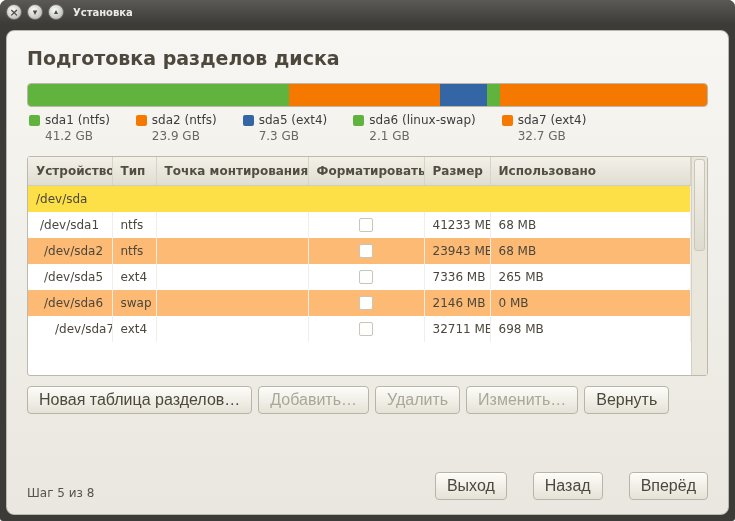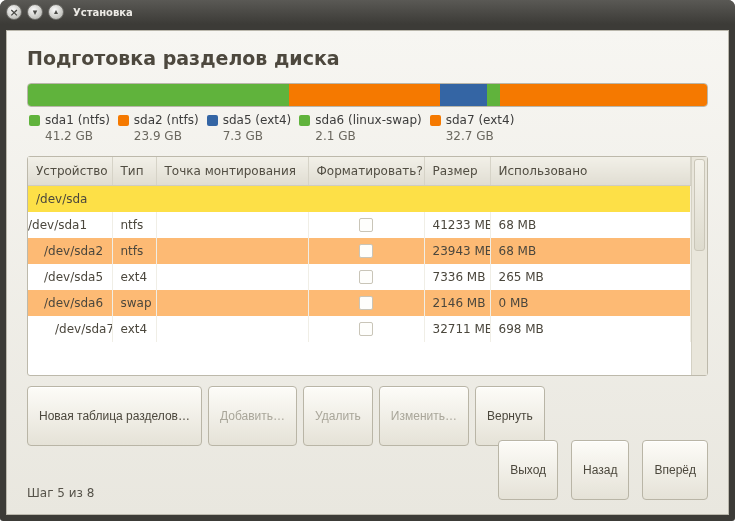--- a/index.html
+++ b/index.html
@@ -1,46 +1,46 @@
 <!DOCTYPE html>
 <html><head>
 <meta charset="utf-8">
 <style>
   html,body{margin:0;padding:0;font-family:"DejaVu Sans","Liberation Sans",sans-serif;font-size:12px;color:#3c3c3c;background:#fff}
   .window{width:735px;height:521px;box-sizing:border-box;background:#3c3b37;border-radius:7px 7px 3px 3px;position:relative;overflow:hidden}
   .titlebar{height:24px;background:linear-gradient(#5a5955,#3c3b37);display:flex;align-items:center;padding:0 6px;gap:5px}
   .wbtn{width:16px;height:16px;border-radius:50%;background:radial-gradient(circle at 40% 35%,#fafafa,#cfcfcb 55%,#a9a9a5);border:1px solid #6f6e6a;box-sizing:border-box;display:flex;align-items:center;justify-content:center;color:#4a4a46;font-size:11px;font-weight:bold;line-height:1}
   .title{color:#eceae5;font-weight:bold;font-size:10px;margin-left:4px}
-  .client{position:absolute;left:6px;right:6px;top:30px;bottom:6px;background:linear-gradient(#f7f6f2,#e9e7df);border:1px solid #bab7ac;border-radius:0;padding:16px 20px 14px;box-sizing:border-box}
+  .client{position:absolute;left:6px;right:6px;top:30px;bottom:6px;background:linear-gradient(#f7f6f2,#e9e7df);border:1px solid #bab7ac;border-radius:8px;padding:16px 20px 14px;box-sizing:border-box}
   h1{margin:0 0 14px;font-size:19px;font-weight:bold;color:#4d483e}
   .bar{height:22px;border-radius:4px;display:flex;overflow:hidden;border:1px solid #b9b6aa}
   .seg{height:100%}
-  .legend{display:flex;gap:8px;padding:6px 2px 12px}
+  .legend{display:flex;gap:26px;padding:6px 2px 12px}
   .lg{display:flex;align-items:flex-start;gap:5px}
   .sw{width:11px;height:11px;border-radius:2px;margin-top:2px}
   .lg .txt{line-height:1.3}
   .lg .sz{color:#6b685f}
   .c-green{background:#60b33c}
   .c-orange{background:#f57900}
   .c-blue{background:#3465a4}
   .tablewrap{border:1px solid #bdb9ab;border-radius:3px;background:#fff;height:218px;display:flex}
   .tscroll{flex:1;overflow:hidden}
   table{width:100%;border-collapse:collapse;table-layout:fixed}
-  th{background:linear-gradient(#f2f0e8,#e0ddd2);border-bottom:1px solid #cfccc0;border-right:1px solid #d6d3c7;text-align:left;padding:4px 8px;font-weight:normal;color:#514d42;height:20px;white-space:nowrap;overflow:hidden}
+  th{background:linear-gradient(#f2f0e8,#e0ddd2);border-bottom:1px solid #cfccc0;border-right:1px solid #d6d3c7;text-align:left;padding:4px 8px;font-weight:bold;color:#514d42;height:20px;white-space:nowrap;overflow:hidden}
   td{padding:4px 8px;border-right:1px solid #f0eee6;color:#4b473d;height:18px;white-space:nowrap;overflow:hidden}
   tr.parent td{background:#fde047;font-weight:normal}
   tr.alt td{background:#fdba74}
   .chk{display:inline-block;width:12px;height:12px;border:1px solid #c9c5b8;border-radius:2px;background:#fefefc;vertical-align:middle}
   .sbar{width:15px;background:#e9e6db;border-left:1px solid #d4d1c4}
   .thumb{margin:2px;height:90px;background:linear-gradient(#f4f2ea,#dedbce);border:1px solid #cac6b8;border-radius:3px}
   .toolbar{display:flex;gap:6px;margin-top:10px}
-  .btn{background:linear-gradient(#fdfcf8,#e5e2d7);border:1px solid #b9b5a6;border-radius:4px;padding:22px 11px;color:#4c483d;font-size:12px;box-shadow:0 1px 0 #fff inset}
+  .btn{background:linear-gradient(#fdfcf8,#e5e2d7);border:1px solid #b9b5a6;border-radius:4px;padding:4px 11px;color:#4c483d;font-size:16px;box-shadow:0 1px 0 #fff inset}
   .btn.dis{color:#a9a69a}
   .footer{position:absolute;left:20px;right:20px;bottom:14px;display:flex;align-items:flex-end}
-  .footer .btns{margin-left:auto;display:flex;gap:13px}
+  .footer .btns{margin-left:auto;display:flex;gap:26px}
   .step{color:#56534a}
 </style>
 </head>
 <body>
 
 <div class="window">
   <div class="titlebar">
     <div class="wbtn">×</div>
     <div class="wbtn" style="font-size:9px">▾</div>
     <div class="wbtn" style="font-size:8px">▴</div>
@@ -115,21 +115,21 @@
             <th>Форматировать?</th>
             <th>Размер</th>
             <th>Использовано</th>
           </tr>
             </thead>
           <tbody id="tbody">
               <tr class="parent">
                 <td colspan="6">/dev/sda</td>
               </tr>
               <tr>
-                <td style="padding-left:0">/dev/sda1</td>
+                <td style="padding-left:12px">/dev/sda1</td>
                 <td>ntfs</td>
                 <td></td>
                 <td style="text-align:center"><span class="chk"></span></td>
                 <td>41233 MB</td>
                 <td>68 MB</td>
               </tr>
               <tr class="alt">
                 <td style="padding-left:16px">/dev/sda2</td>
                 <td>ntfs</td>
                 <td></td>

